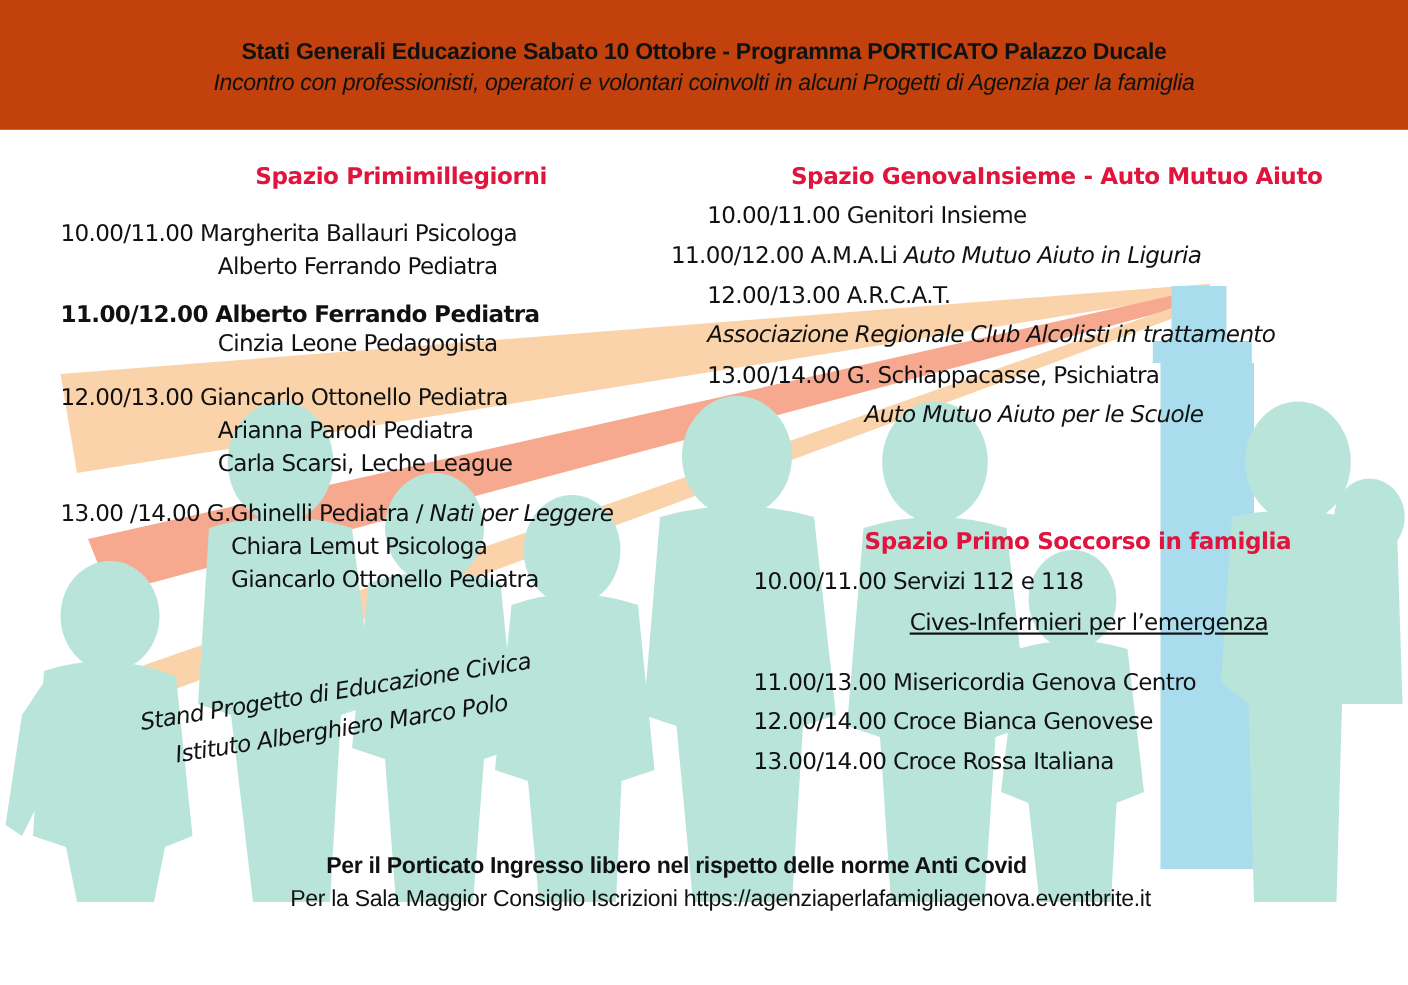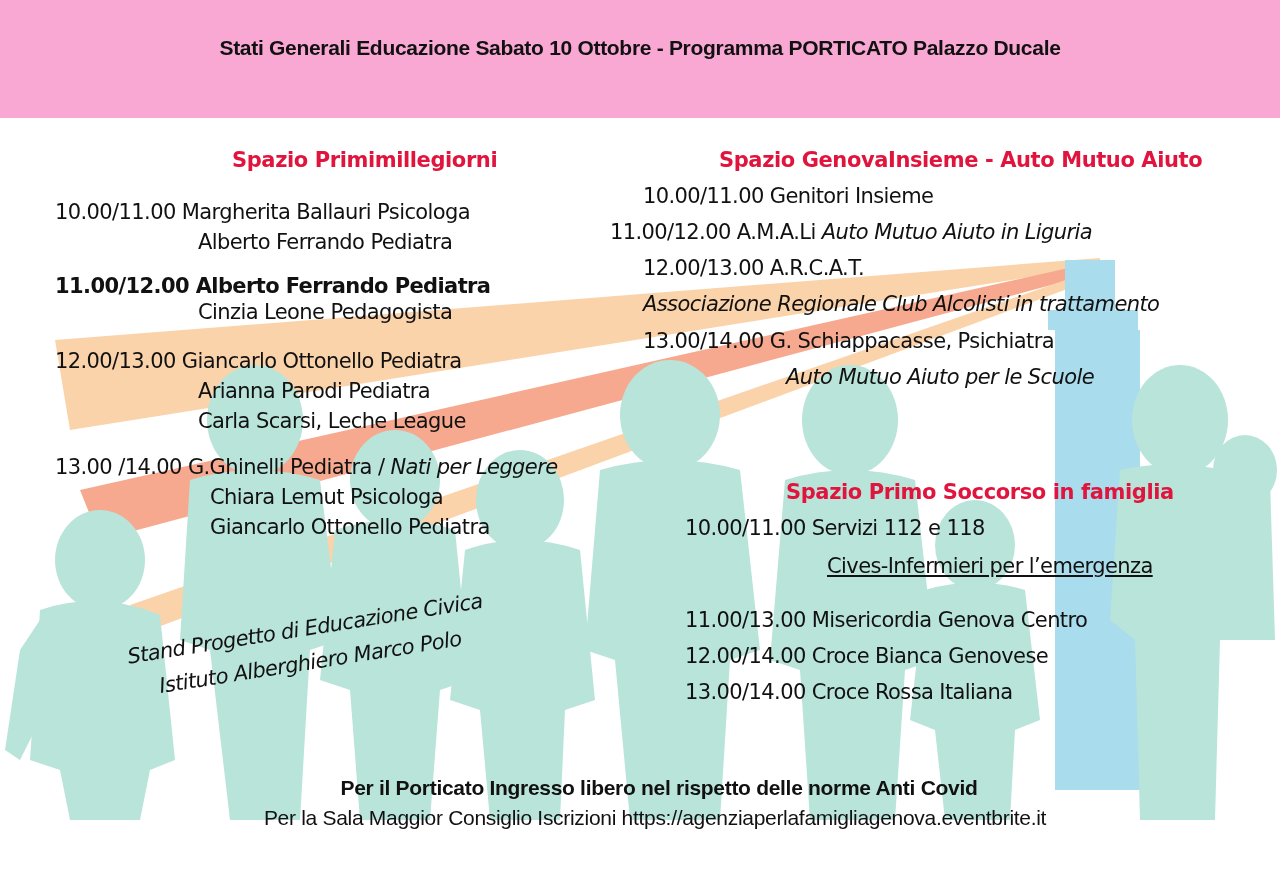--- a/index.html
+++ b/index.html
@@ -4,21 +4,21 @@
   <style>
     html, body { margin: 0; padding: 0; }
     body {
       width: 1280px; height: 895px; position: relative; overflow: hidden;
       background: #ffffff;
       font-family: "Liberation Sans", "DejaVu Sans", sans-serif;
       color: #111;
     }
     .header {
       position: absolute; left: 0; top: 0; width: 1280px; height: 118px;
-      background: #f9a8d4;
+      background: #c2410c;
     }
     .header .title {
       position: absolute; left: 0; width: 1280px; top: 36px;
       text-align: center; font-weight: bold; font-size: 21px; letter-spacing: -0.3px;
       font-family: "Liberation Sans Narrow", "Liberation Sans", sans-serif;
     }
     .header .subtitle {
       position: absolute; left: 0; width: 1280px; top: 64px;
       text-align: center; font-style: italic; font-size: 21px; letter-spacing: -0.3px;
     }
@@ -33,32 +33,33 @@
     }
     .it { font-style: italic; }
     .stand {
       position: absolute; left: 120px; top: 620px;
       transform: rotate(-9deg); transform-origin: left top;
       font-size: 21px; font-style: italic; text-align: center;
       font-family: "DejaVu Sans", sans-serif; letter-spacing: -0.6px; line-height: 34px;
     }
     .footer1 {
       position: absolute; left: 0; width: 1230px; top: 776px; text-align: center;
-      font-weight: bold; font-size: 21px; letter-spacing: -0.3px; padding-left: 44px;
+      font-weight: bold; font-size: 21px; letter-spacing: -0.3px;
     }
     .footer2 {
       position: absolute; left: 0; width: 1310px; top: 806px; text-align: center;
       font-size: 21px; letter-spacing: -0.3px;
     }
   </style>
 </head>
 <body>
 
 <div class="header">
   <div class="title">Stati Generali Educazione Sabato 10 Ottobre - Programma PORTICATO Palazzo Ducale</div>
+  <div class="subtitle">Incontro con professionisti, operatori e volontari coinvolti in alcuni Progetti di Agenzia per la famiglia</div>
 </div>
 
 <svg class="bg" width="1280" height="777" viewBox="0 118 1280 777">
   <g>
     <polygon points="55,340 1100,258 1100,266 70,430" fill="#fbd3aa"></polygon>
     <polygon points="80,490 1095,262 1100,272 100,540" fill="#f7a98f"></polygon>
     <polygon points="130,605 1100,268 1105,275 150,630" fill="#fbd3aa"></polygon>
   </g>
   <g>
     <rect x="1065" y="260" width="50" height="60" fill="#a9dcec"></rect>

